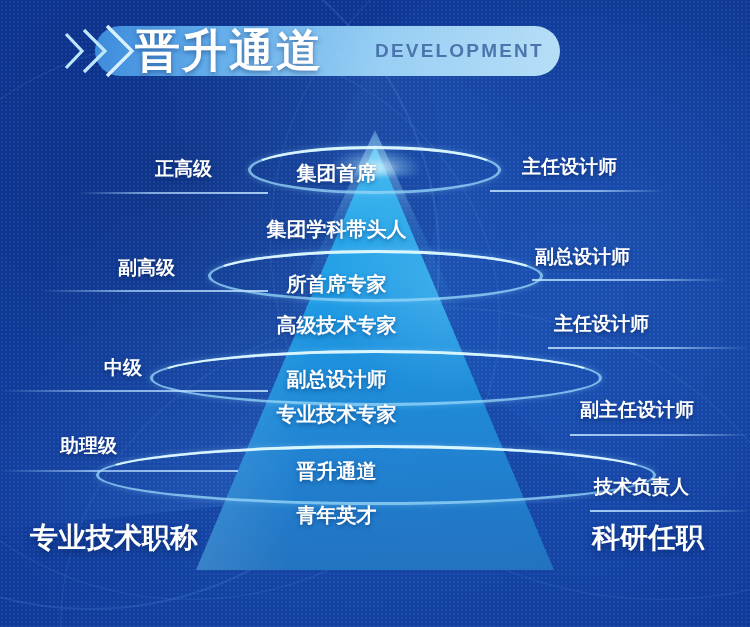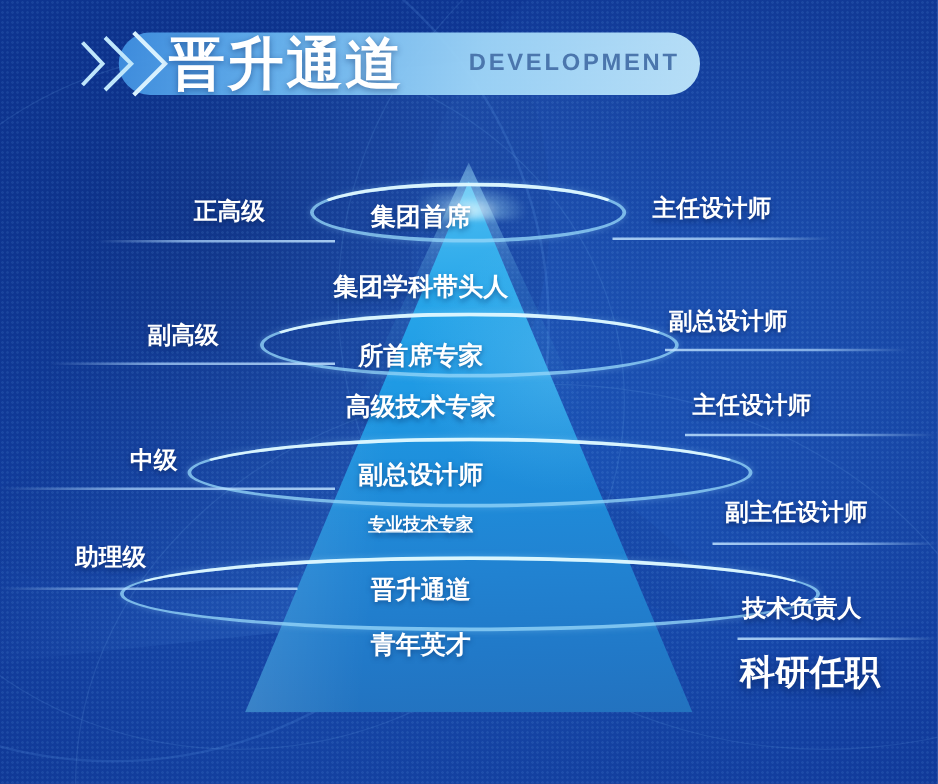--- a/index.html
+++ b/index.html
@@ -205,21 +205,21 @@
     <div class="ring r4"></div>
     <div class="ring-hi h4"></div>
   </div>
 
   <div id="tier-layer">
       <div class="tier" style="top: 160px; font-size: 20px;">集团首席</div>
       <div class="tier" style="top: 216px; font-size: 20px;">集团学科带头人</div>
       <div class="tier" style="top: 271px; font-size: 20px;">所首席专家</div>
       <div class="tier" style="top: 312px; font-size: 20px;">高级技术专家</div>
       <div class="tier" style="top: 366px; font-size: 20px;">副总设计师</div>
-      <div class="tier" style="top: 411px; font-size: 14px; text-decoration: underline;">专业技术专家</div>
+      <div class="tier" style="top: 401px; font-size: 20px;">专业技术专家</div>
       <div class="tier" style="top: 458px; font-size: 20px;">晋升通道</div>
       <div class="tier" style="top: 502px; font-size: 20px;">青年英才</div>
     </div>
   <div id="left-layer">
       <div class="side-label" style="left: 155px; top: 156px; font-size: 19px;">正高级</div>
       <div class="side-line left" style="left: 78px; top: 192px; width: 190px;"></div>
       <div class="side-label" style="left: 118px; top: 255px; font-size: 19px;">副高级</div>
       <div class="side-line left" style="left: 40px; top: 290px; width: 228px;"></div>
       <div class="side-label" style="left: 104px; top: 355px; font-size: 19px;">中级</div>
       <div class="side-line left" style="left: 0px; top: 390px; width: 268px;"></div>
@@ -232,15 +232,16 @@
       <div class="side-label" style="left: 535px; top: 244px; font-size: 19px;">副总设计师</div>
       <div class="side-line right" style="left: 532px; top: 279px; width: 195px;"></div>
       <div class="side-label" style="left: 554px; top: 311px; font-size: 19px;">主任设计师</div>
       <div class="side-line right" style="left: 548px; top: 347px; width: 202px;"></div>
       <div class="side-label" style="left: 580px; top: 397px; font-size: 19px;">副主任设计师</div>
       <div class="side-line right" style="left: 570px; top: 434px; width: 180px;"></div>
       <div class="side-label" style="left: 594px; top: 474px; font-size: 19px;">技术负责人</div>
       <div class="side-line right" style="left: 590px; top: 510px; width: 160px;"></div>
     </div>
 
+  <div class="foot" style="left:30px;  top:519px; font-size:28px;">专业技术职称</div>
   <div class="foot" style="left:592px; top:519px; font-size:28px;">科研任职</div>
 
 </div>
 
 </body></html>

